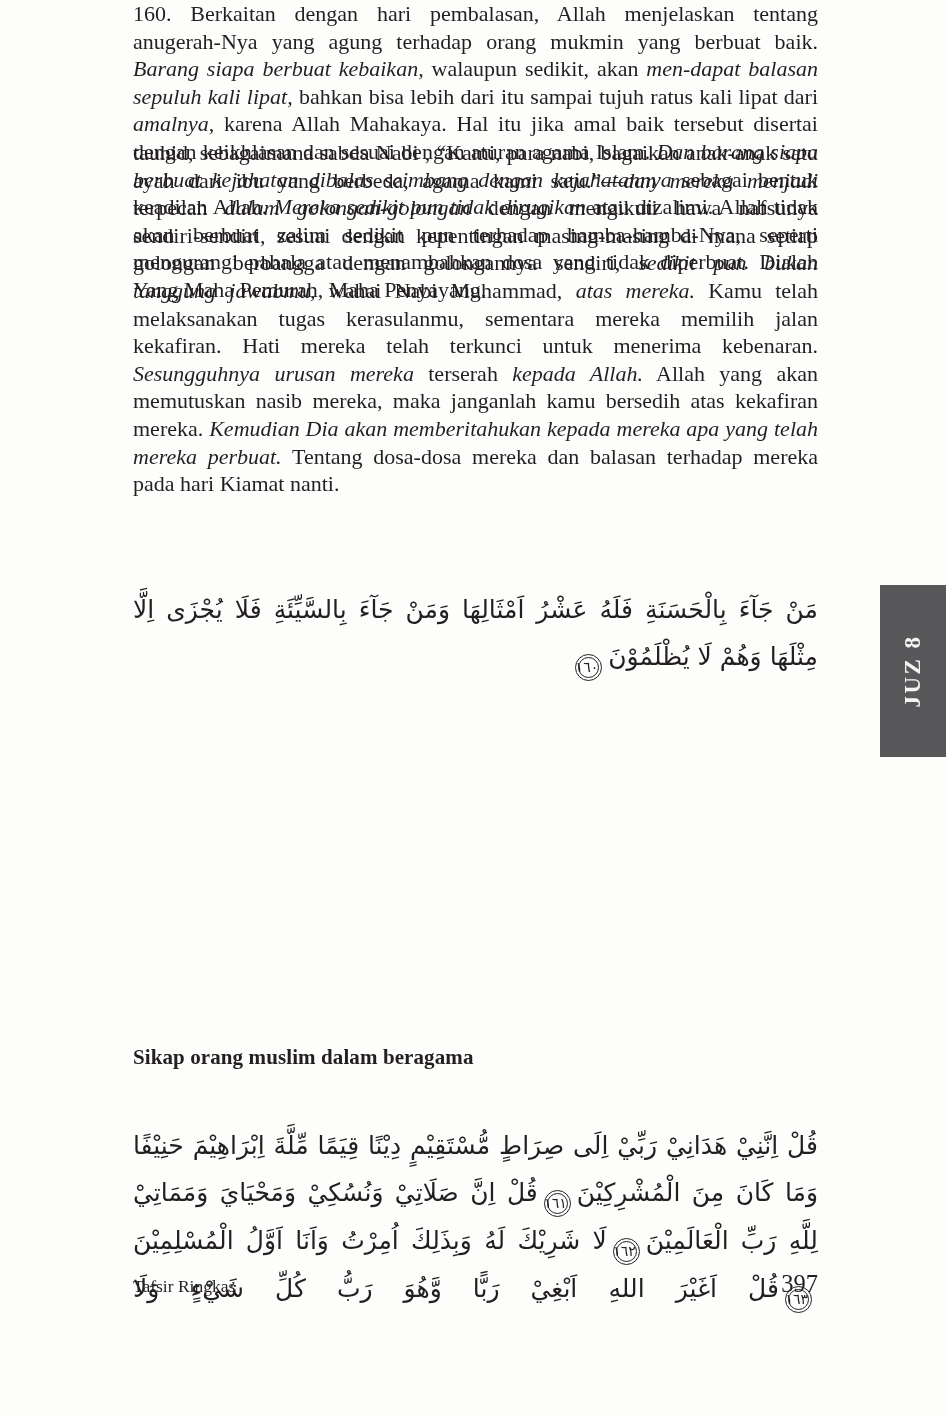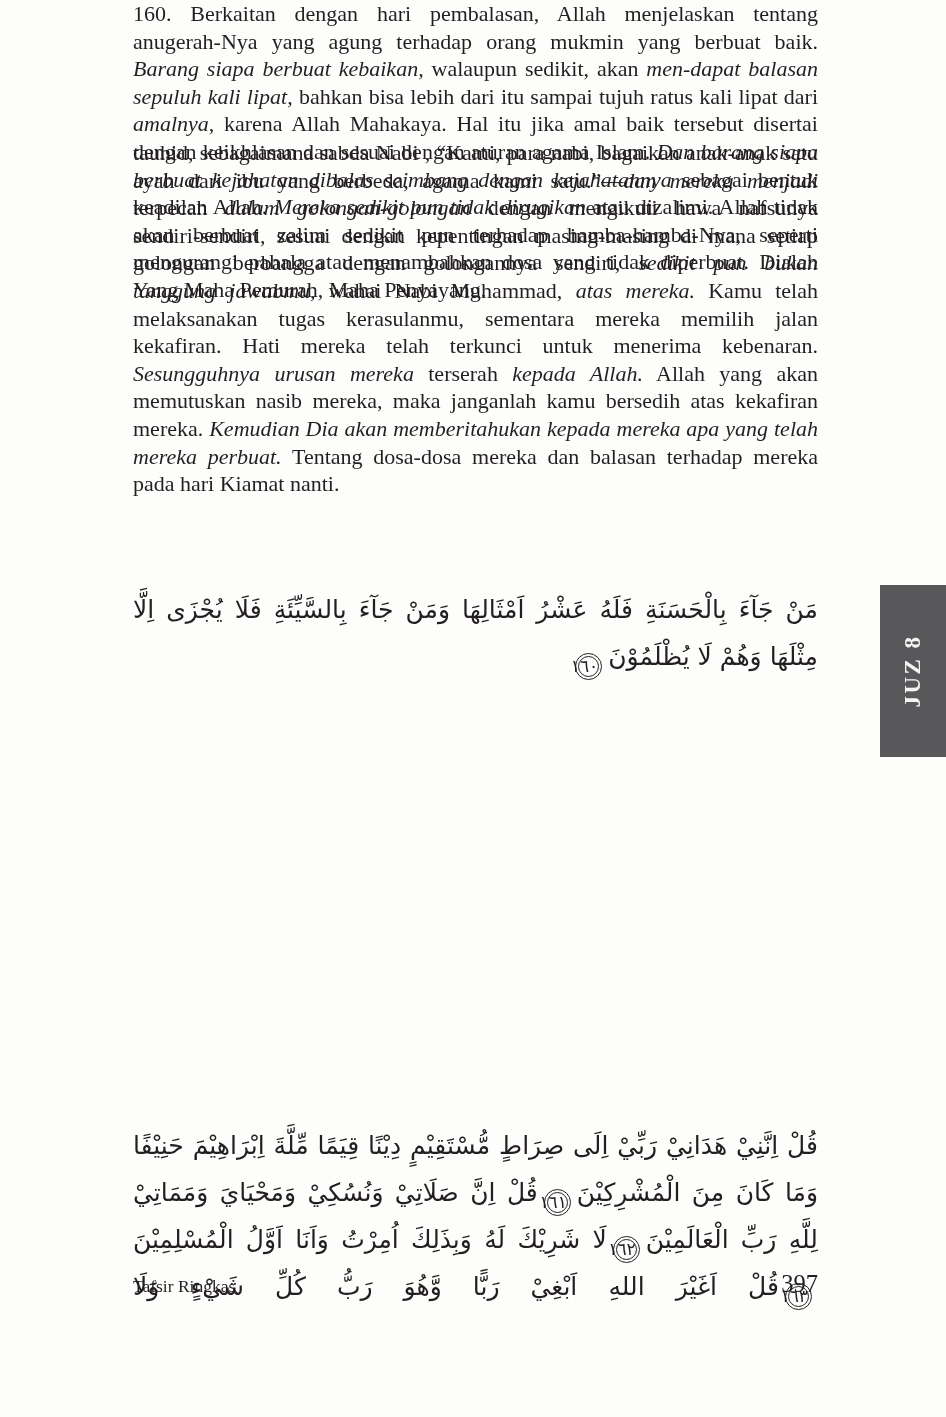--- a/index.html
+++ b/index.html
@@ -46,21 +46,21 @@
     text-align:justify;
   }
   .arabic1{top:586px;}
   .arabic2{top:1122px;text-align-last:justify;}
   .ayah-medallion{
     display:inline-block;
     box-sizing:border-box;
     width:27px;height:27px;
     border:4px double var(--text);
     border-radius:50%;
-    font-size:17px;
+    font-size:14px;
     line-height:18px;
     text-align:center;
     vertical-align:-7px;
     margin:0 6px;
     font-family:"DejaVu Sans",sans-serif;
   }
   .footer{
     position:absolute;
     left:133px;right:128px;top:1270px;
     display:flex;
@@ -91,20 +91,21 @@
 
 <div class="page">
 
   <p class="block body-para para1"><span>tauhid, sebagaimana sabda Nabi , “Kami, para nabi, bagaikan anak-anak satu ayah dari ibu yang berbeda, agama kami satu.”—</span><em>dan mereka menjadi</em><span> terpecah </span><em>dalam golongan-golongan</em><span> dengan mengikuti hawa nafsunya sendiri-sendiri, sesuai dengan kepentingan masing-masing di mana setiap golongan berbangga dengan golongannya sendiri, </span><em>sedikit pun bukan tanggung jawabmu,</em><span> wahai Nabi Muhammad, </span><em>atas mereka.</em><span> Kamu telah melaksanakan tugas kerasulanmu, sementara mereka memilih jalan kekafiran. Hati mereka telah terkunci untuk menerima kebenaran. </span><em>Sesungguhnya urusan mereka</em><span> terserah </span><em>kepada Allah.</em><span> Allah yang akan memutuskan nasib mereka, maka janganlah kamu bersedih atas kekafiran mereka. </span><em>Kemudian Dia akan memberitahukan kepada mereka apa yang telah mereka perbuat.</em><span> Tentang dosa-dosa mereka dan balasan terhadap mereka pada hari Kiamat nanti.</span></p>
 
 
   <p class="block arabic arabic1" dir="rtl" lang="ar"><span>مَنْ جَآءَ بِالْحَسَنَةِ فَلَهُ عَشْرُ اَمْثَالِهَا وَمَنْ جَآءَ بِالسَّيِّئَةِ فَلَا يُجْزَى اِلَّا مِثْلَهَا وَهُمْ لَا يُظْلَمُوْنَ</span><span class="ayah-medallion">١٦٠</span></p>
 
   <p class="block body-para para160"><span>160. Berkaitan dengan hari pembalasan, Allah menjelaskan tentang anugerah-Nya yang agung terhadap orang mukmin yang berbuat baik. </span><em>Barang siapa berbuat kebaikan,</em><span> walaupun sedikit, akan </span><em>men-dapat balasan sepuluh kali lipat,</em><span> bahkan bisa lebih dari itu sampai tujuh ratus kali lipat dari </span><em>amalnya,</em><span> karena Allah Mahakaya. Hal itu jika amal baik tersebut disertai dengan keikhlasan dan sesuai dengan aturan agama Islam. </span><em>Dan barang siapa berbuat kejahatan dibalas seimbang dengan kejahatannya</em><span> sebagai bentuk keadilan Allah. </span><em>Mereka sedikit pun tidak dirugikan</em><span> atau dizalimi. Allah tidak akan berbuat zalim sedikit pun terhadap hamba-hamba-Nya, seperti mengurangi pahala atau menambahkan dosa yang tidak diperbuat. Dialah Yang Maha Pemurah, Maha Penyayang.</span></p>
 
+  <h2 class="block heading h2pos">Sikap orang muslim dalam beragama</h2>
 
   <p class="block arabic arabic2" dir="rtl" lang="ar"><span>قُلْ اِنَّنِيْ هَدَانِيْ رَبِّيْ اِلَى صِرَاطٍ مُّسْتَقِيْمٍ دِيْنًا قِيَمًا مِّلَّةَ اِبْرَاهِيْمَ حَنِيْفًا وَمَا كَانَ مِنَ الْمُشْرِكِيْنَ</span><span class="ayah-medallion">١٦١</span><span>قُلْ اِنَّ صَلَاتِيْ وَنُسُكِيْ وَمَحْيَايَ وَمَمَاتِيْ لِلَّهِ رَبِّ الْعَالَمِيْنَ</span><span class="ayah-medallion">١٦٢</span><span>لَا شَرِيْكَ لَهُ وَبِذَلِكَ اُمِرْتُ وَاَنَا اَوَّلُ الْمُسْلِمِيْنَ</span><span class="ayah-medallion">١٦٣</span><span>قُلْ اَغَيْرَ اللهِ اَبْغِيْ رَبًّا وَّهُوَ رَبُّ كُلِّ شَيْءٍ وَلَا</span></p>
 
   <div class="juz-tab">
     <span class="juz-label">JUZ 8</span>
   </div>
 
   <div class="footer">
     <span class="footer-left">Tafsir Ringkas</span>
     <span class="page-number">397</span>

